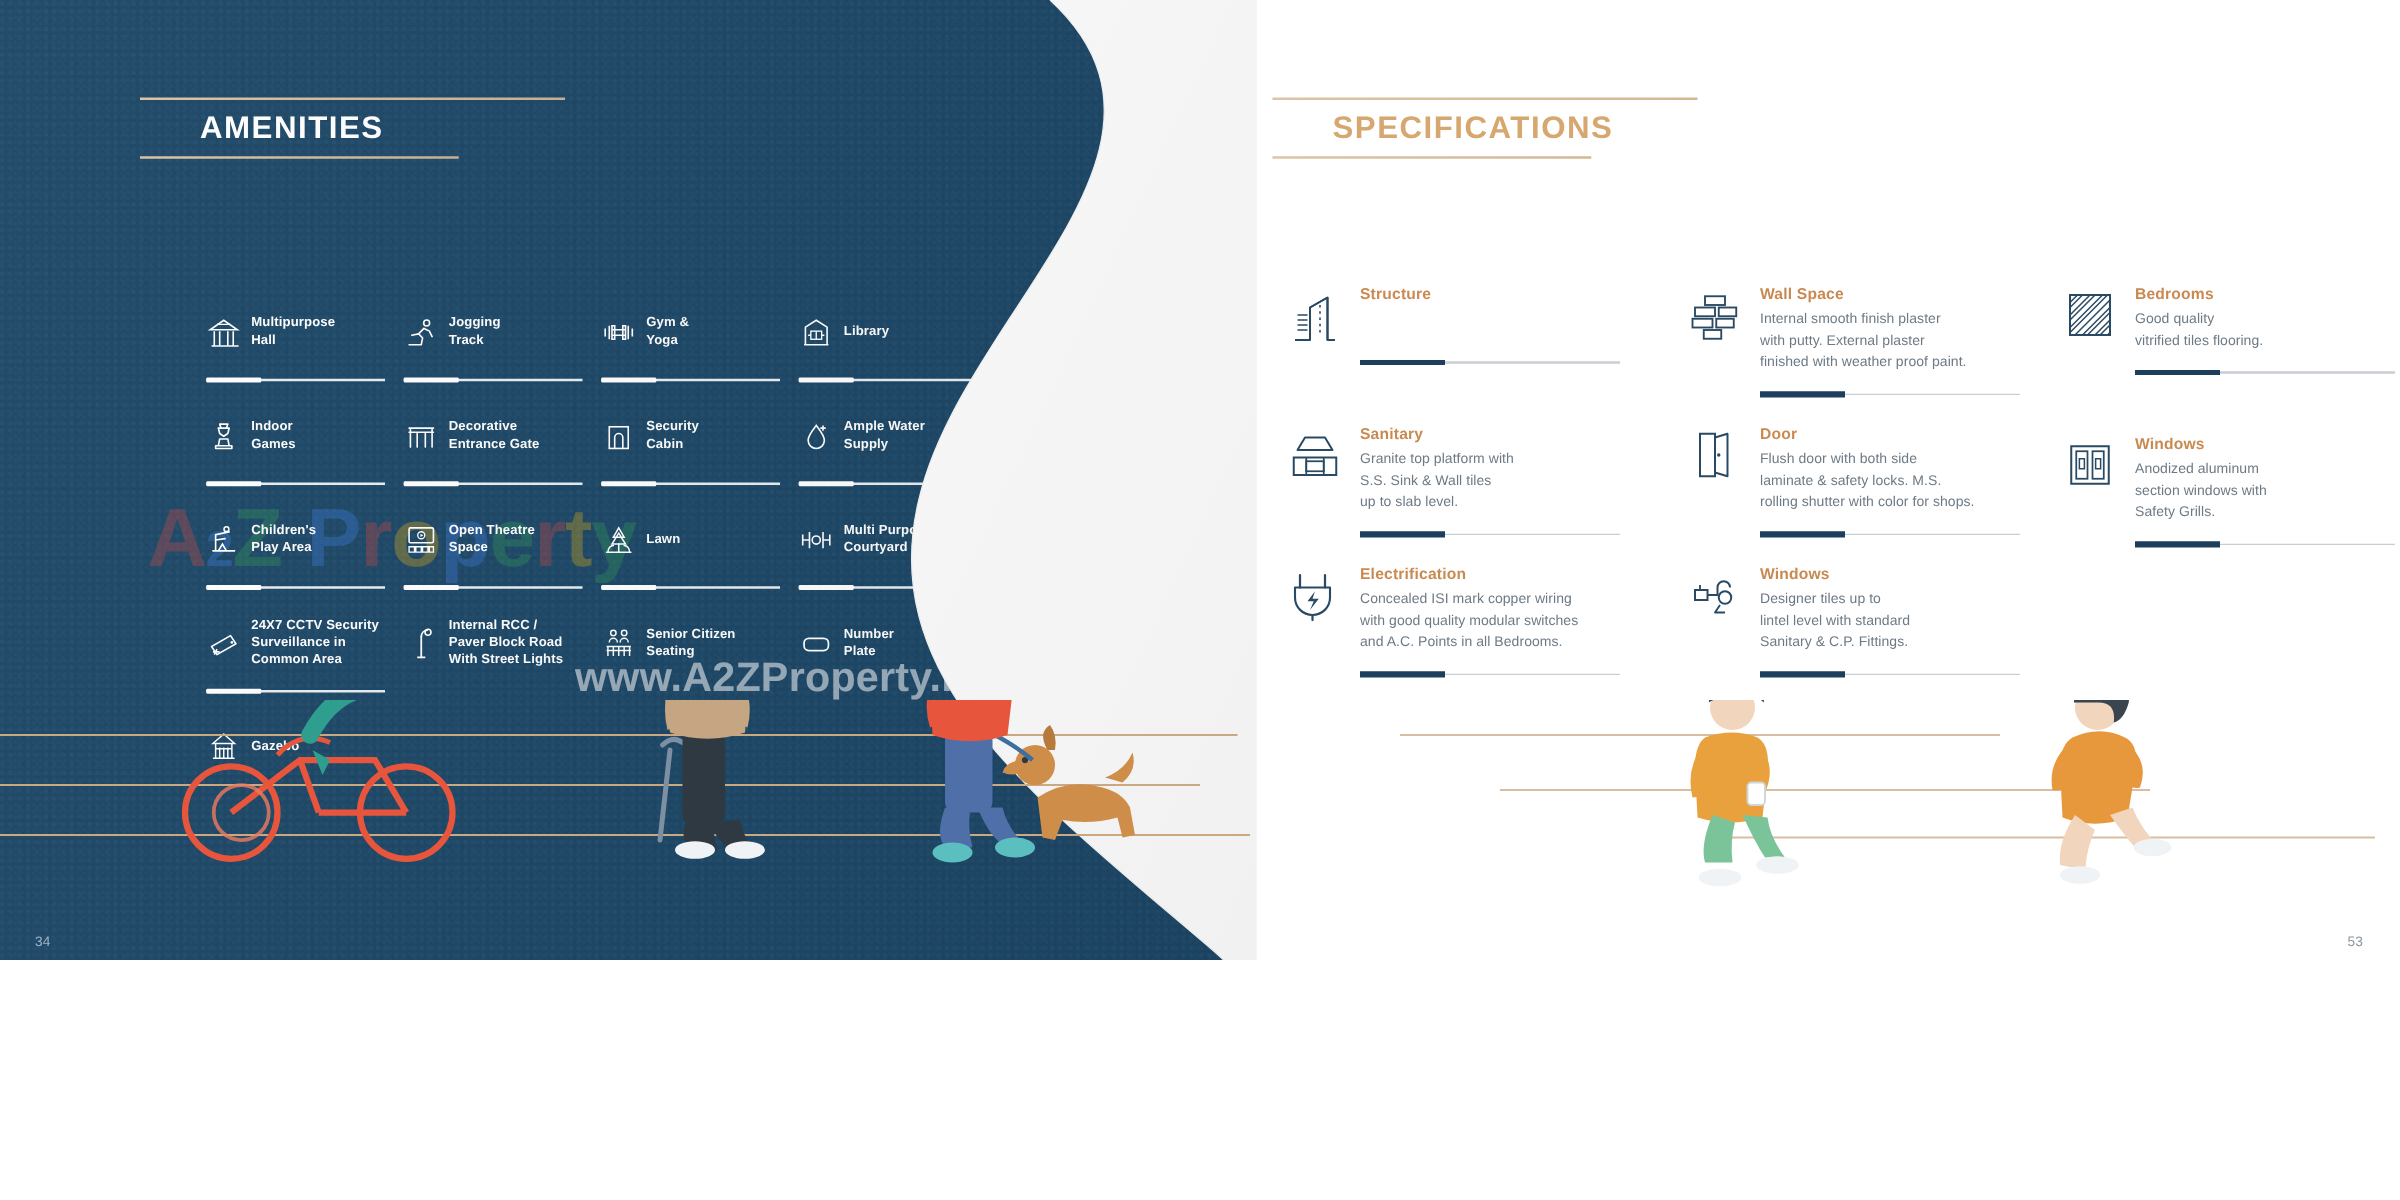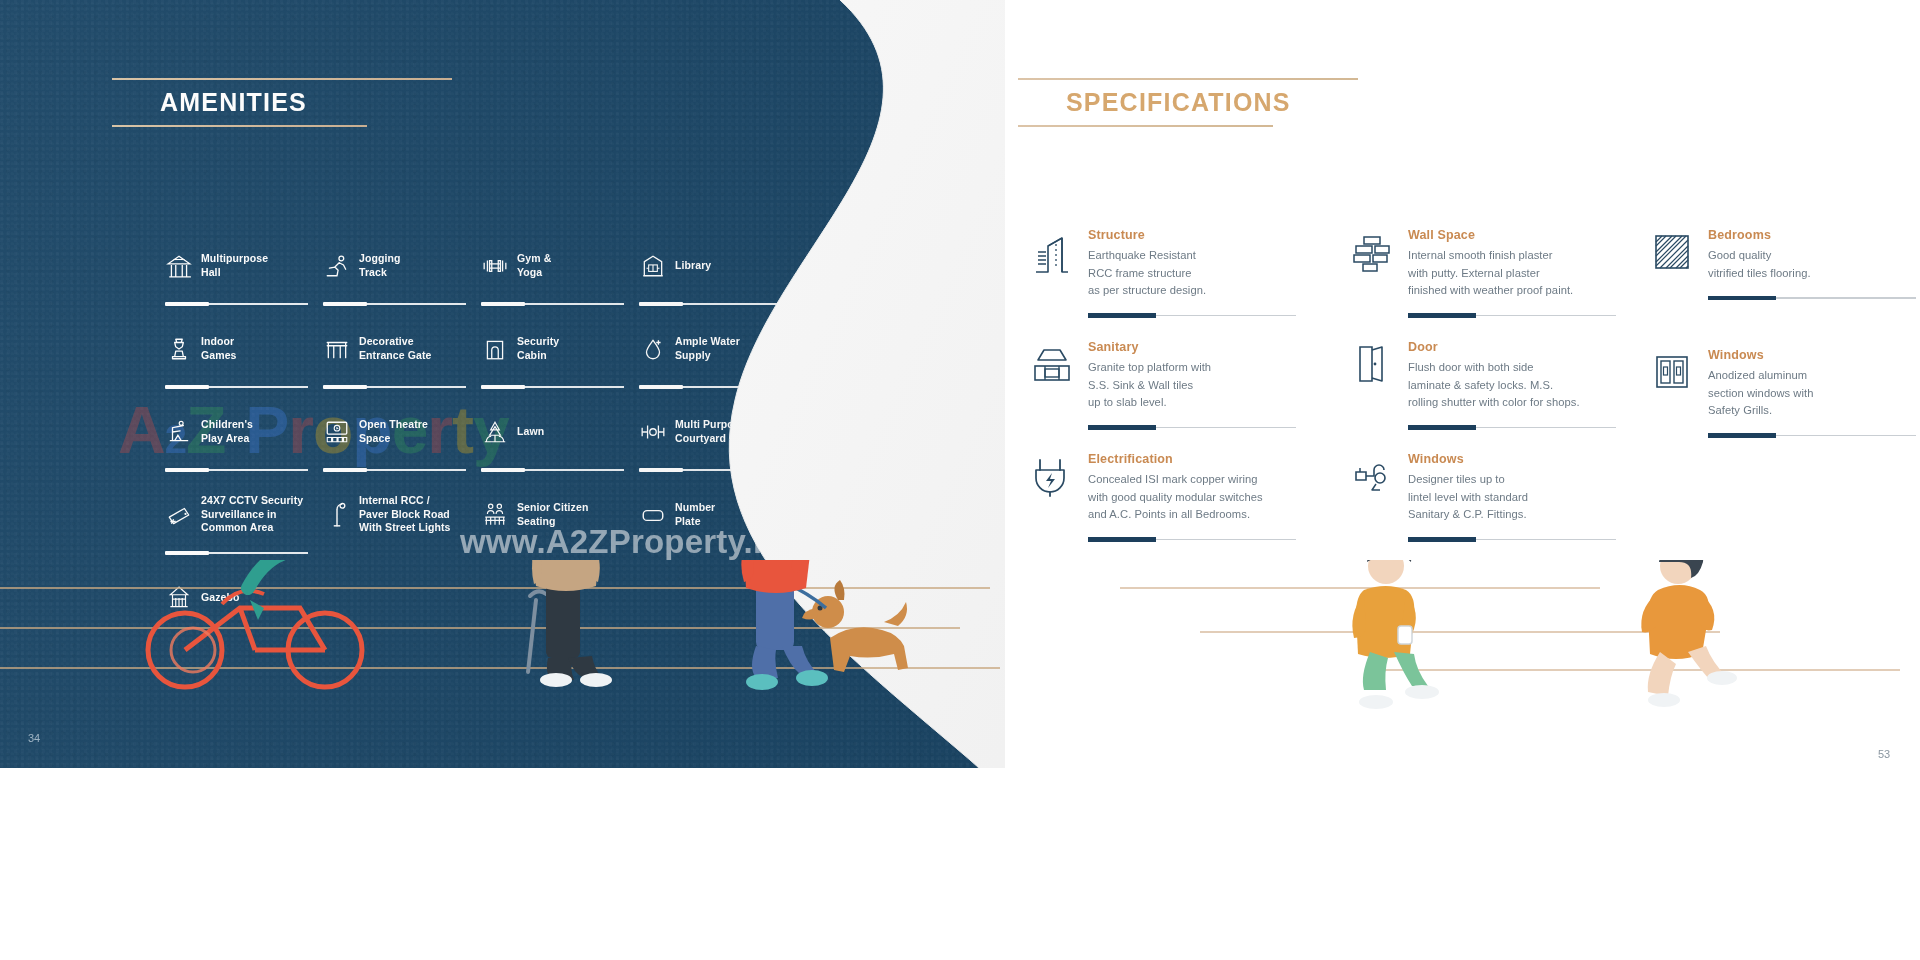--- a/index.html
+++ b/index.html
@@ -135,21 +135,21 @@
     left:118px; top:392px; font-size:66px; letter-spacing:-1px; opacity:.30;
   }
   .wm-a2z span{ display:inline-block; }
   .wm-url{
     left:460px; top:523px; font-size:33px; color:#ffffff; opacity:.55;
     font-weight:bold; letter-spacing:.2px;
   }
 
   
   .pg{ position:absolute; font-size:11px; }
-  .pg-left{ left:28px; top:732px; color:#9fb4c4; }
+  .pg-left{ left:28px; top:748px; color:#9fb4c4; }
   .pg-right{ left:1878px; top:748px; color:#8a96a0; }
 </style>
 </head>
 <body>
 
 <div id="stage">
 
   <div class="left-page">
 
     <div class="wm wm-a2z">
@@ -364,21 +364,20 @@
         <div class="spec-inner">
           <span class="spec-ico">
             <svg viewBox="0 0 44 44" xmlns="http://www.w3.org/2000/svg">
               <path d="M6 42h12V16l14-8v34h6" fill="none" stroke="currentColor" stroke-width="1.6" stroke-linejoin="round"></path>
               <path d="M18 16l14-8M8 22h8M8 26h8M8 30h8M8 34h8M26 14v2M26 19v2M26 24v2M26 29v2M26 34v2" stroke="currentColor" stroke-width="1.3"></path>
               <path d="M32 8v34" stroke="currentColor" stroke-width="1.6"></path>
             </svg>
           </span>
           <div class="spec-txt">
             <div class="spec-title">Structure</div>
-            <div class="spec-desc">Earthquake Resistant<br>RCC frame  structure<br>as per structure design.</div>
           </div>
         </div>
         <div class="spec-div"></div>
       </div>
       <div class="spec-cell" style="min-height: 100px;">
         <div class="spec-inner">
           <span class="spec-ico">
             <svg viewBox="0 0 44 44" xmlns="http://www.w3.org/2000/svg">
               <rect x="14" y="7" width="16" height="7" fill="none" stroke="currentColor" stroke-width="1.5"></rect>
               <rect x="6" y="16" width="16" height="7" fill="none" stroke="currentColor" stroke-width="1.5"></rect>

